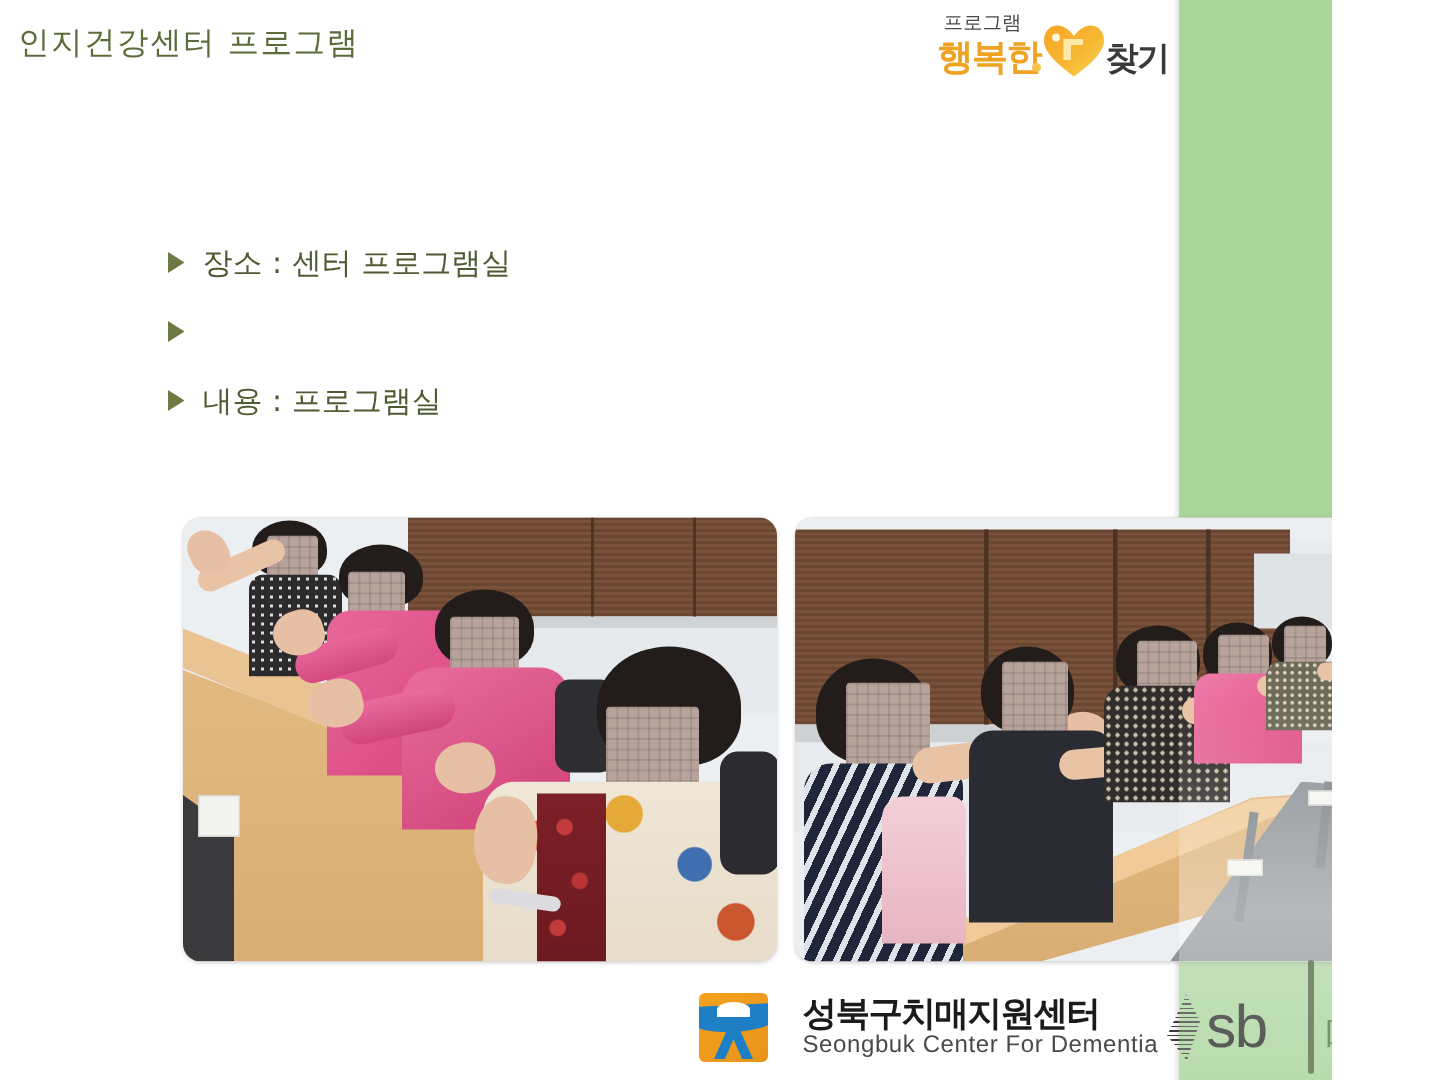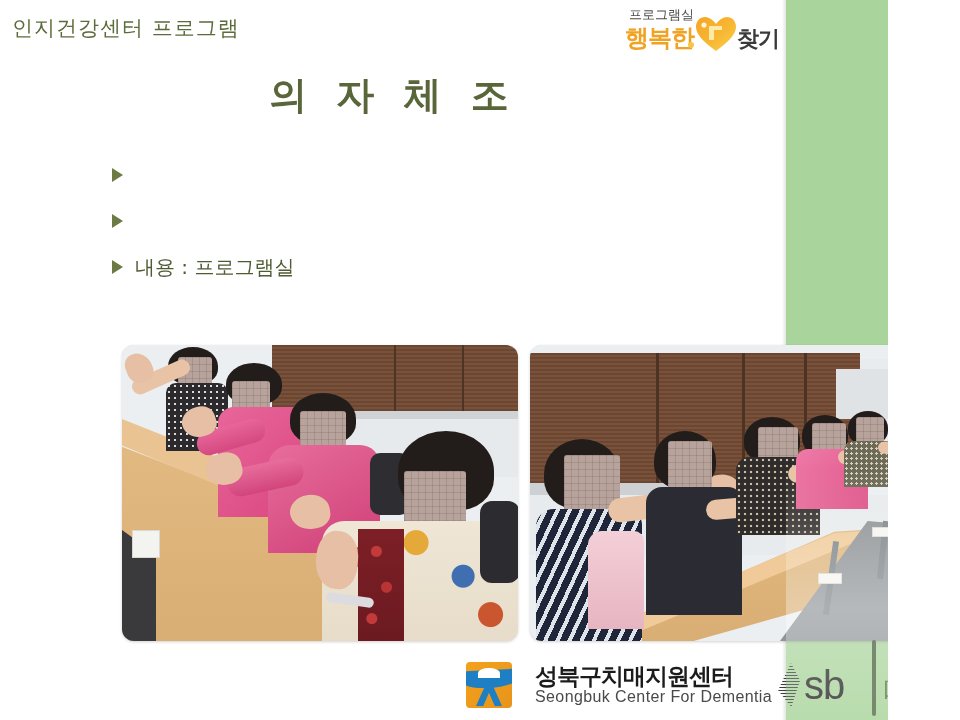--- a/index.html
+++ b/index.html
@@ -306,24 +306,23 @@
 </head>
 <body>
 
 <div id="slide">
 
   <div class="green-panel-shadow"></div>
   <div class="green-panel"></div>
 
   <div class="kicker">인지건강센터 프로그램</div>
 
-  <div class="slide-title">의 자 체 조</div>
 
   <div class="toplogo">
-    <div class="tl-small">프로그램실</div>
+    <div class="tl-small">프로그램</div>
     <div class="tl-big">행복한</div>
     <div class="tl-dot"></div>
     <div class="tl-heart">
       <svg viewBox="0 0 42 36" width="42" height="36" aria-hidden="true">
         <defs>
           <linearGradient id="hg" x1="0" y1="0" x2="1" y2="1">
             <stop offset="0%" stop-color="#f5a623"></stop>
             <stop offset="55%" stop-color="#f7b733"></stop>
             <stop offset="100%" stop-color="#fbd14b"></stop>
           </linearGradient>
@@ -332,20 +331,21 @@
         <path d="M14 10 h13 v4 h-8 v10 h-5 z" fill="#fde9a8"></path>
         <circle cx="9" cy="9" r="2.6" fill="#ffffff" opacity=".85"></circle>
       </svg>
     </div>
     <div class="tl-find">찾기</div>
   </div>
 
   <div class="bullets">
     <div class="bullet-row">
       <span class="bullet-tri"></span>
+      <span class="bullet-text">장소 : 센터 프로그램실</span>
     </div>
     <div class="bullet-row">
       <span class="bullet-tri"></span>
     </div>
     <div class="bullet-row">
       <span class="bullet-tri"></span>
       <span class="bullet-text">내용 : 프로그램실</span>
     </div>
   </div>
 

